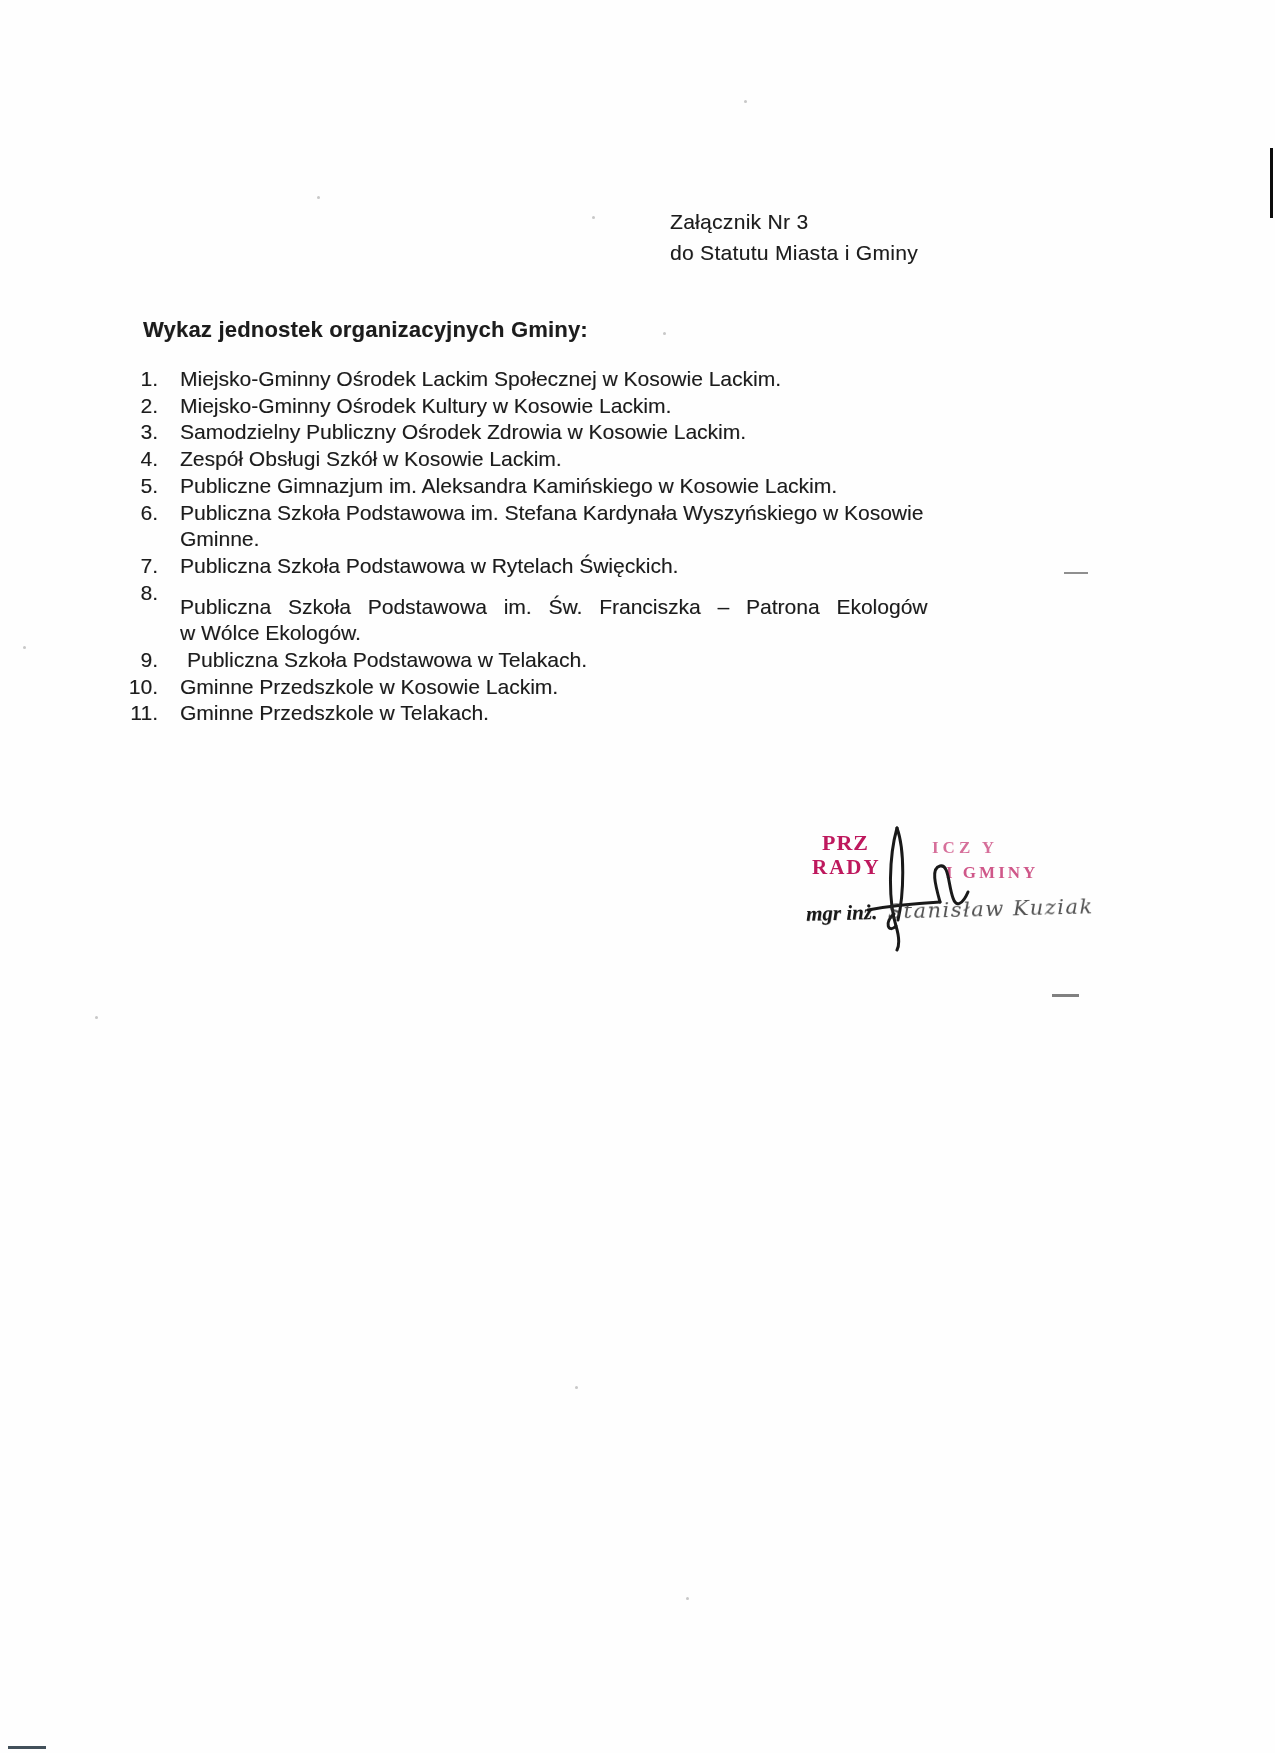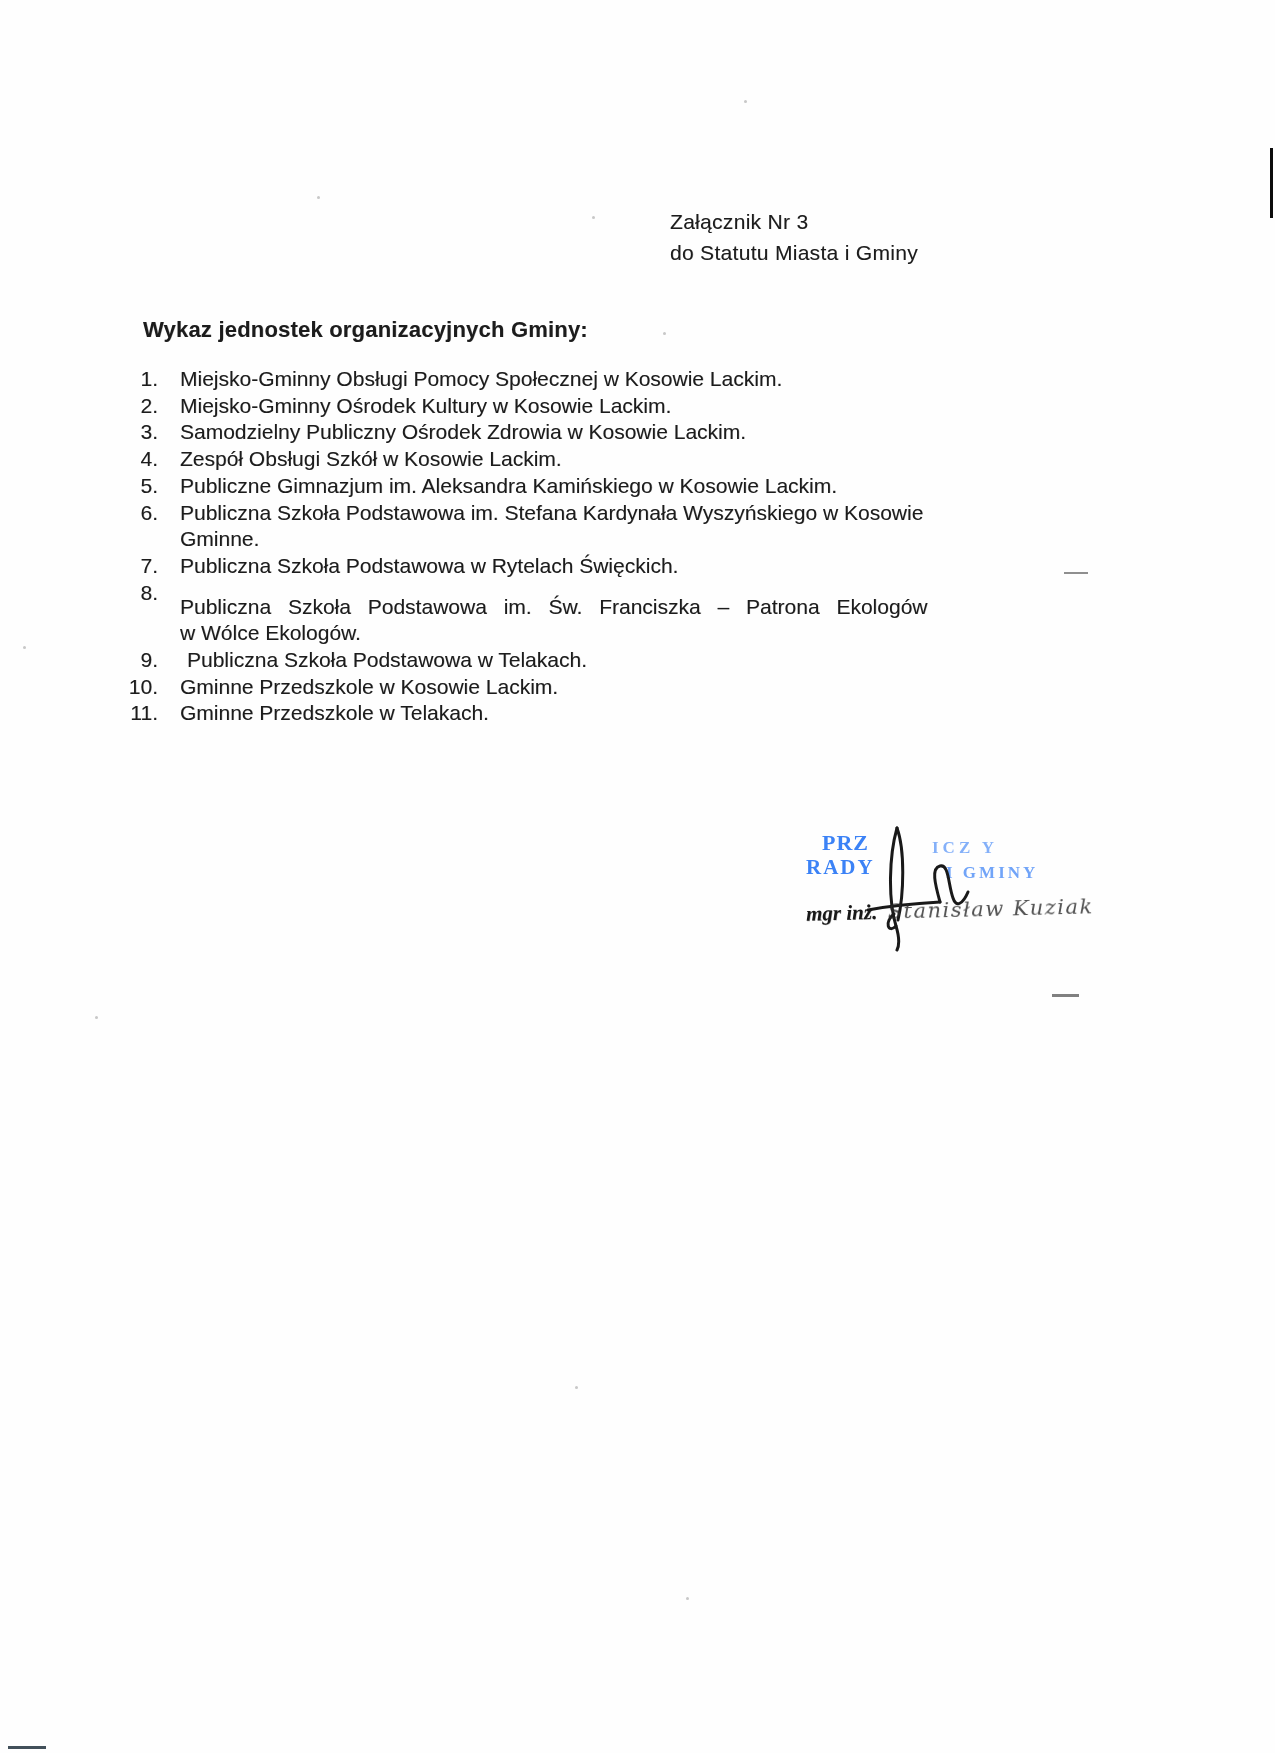--- a/index.html
+++ b/index.html
@@ -49,26 +49,26 @@
 
   .signature-block {
     position: absolute;
     left: 800px; top: 826px;
     width: 270px; height: 130px;
   }
   .stamp-frag {
     position: absolute;
     font-family: "Liberation Serif", serif;
     font-weight: bold;
-    color: #3b82f6;
+    color: #be185d;
     white-space: nowrap;
   }
   .frag-prz   { left: 22px;  top: 4px;  font-size: 22px; letter-spacing: 1px; }
   .frag-iczy  { left: 132px; top: 12px; font-size: 17px; letter-spacing: 4px; opacity: 0.62; filter: blur(0.4px); }
-  .frag-rady  { left: 6px;   top: 29px; font-size: 21px; letter-spacing: 2px; }
+  .frag-rady  { left: 12px;   top: 29px; font-size: 21px; letter-spacing: 2px; }
   .frag-gminy { left: 146px; top: 37px; font-size: 17px; letter-spacing: 3px; opacity: 0.72; filter: blur(0.3px); }
 
   .sig-svg { position: absolute; left: 50px; top: -4px; }
 
   .sig-name-line {
     position: absolute;
     left: 6px; top: 72px;
     white-space: nowrap;
     transform: rotate(-1.5deg);
   }
@@ -107,21 +107,21 @@
     <div>Załącznik Nr 3</div>
     <div>do Statutu Miasta i Gminy</div>
   </div>
 
   <div class="doc-title scan">Wykaz jednostek organizacyjnych Gminy:</div>
 
   <div class="unit-list">
     <div class="unit-row">
       <span class="unit-num scan">1.</span>
       <div class="unit-text">
-          <div class="scan">Miejsko-Gminny Obsługi Pomocy Społecznej w Kosowie Lackim.</div>
+          <div class="scan">Miejsko-Gminny Ośrodek Lackim Społecznej w Kosowie Lackim.</div>
         </div>
     </div>
     <div class="unit-row">
       <span class="unit-num scan">2.</span>
       <div class="unit-text">
           <div class="scan">Miejsko-Gminny Ośrodek Kultury w Kosowie Lackim.</div>
         </div>
     </div>
     <div class="unit-row">
       <span class="unit-num scan">3.</span>

